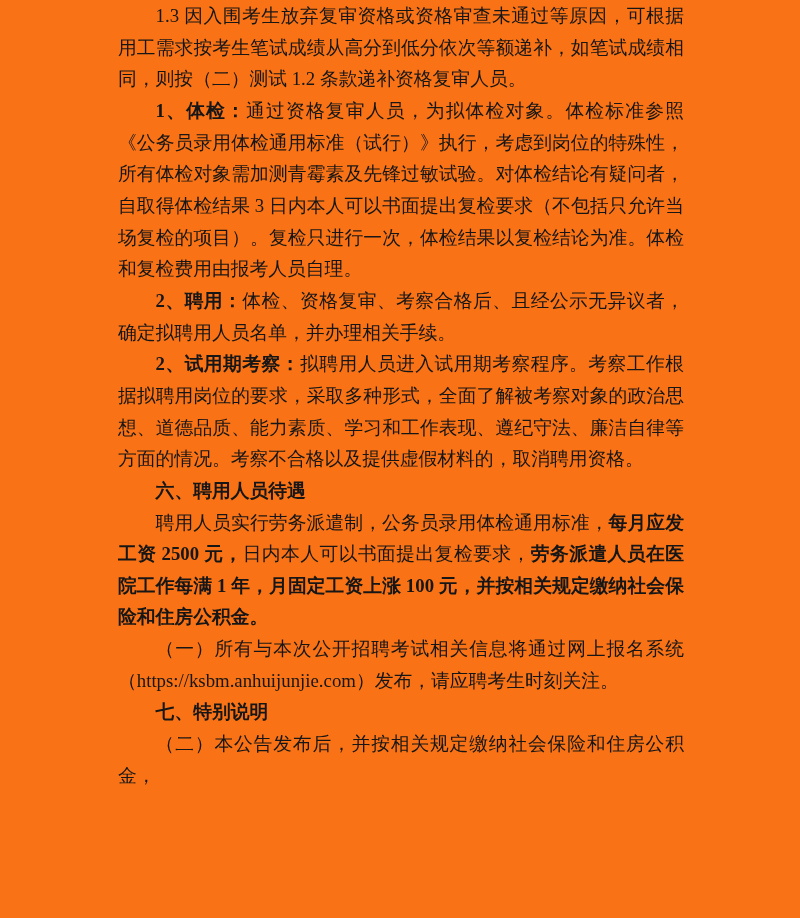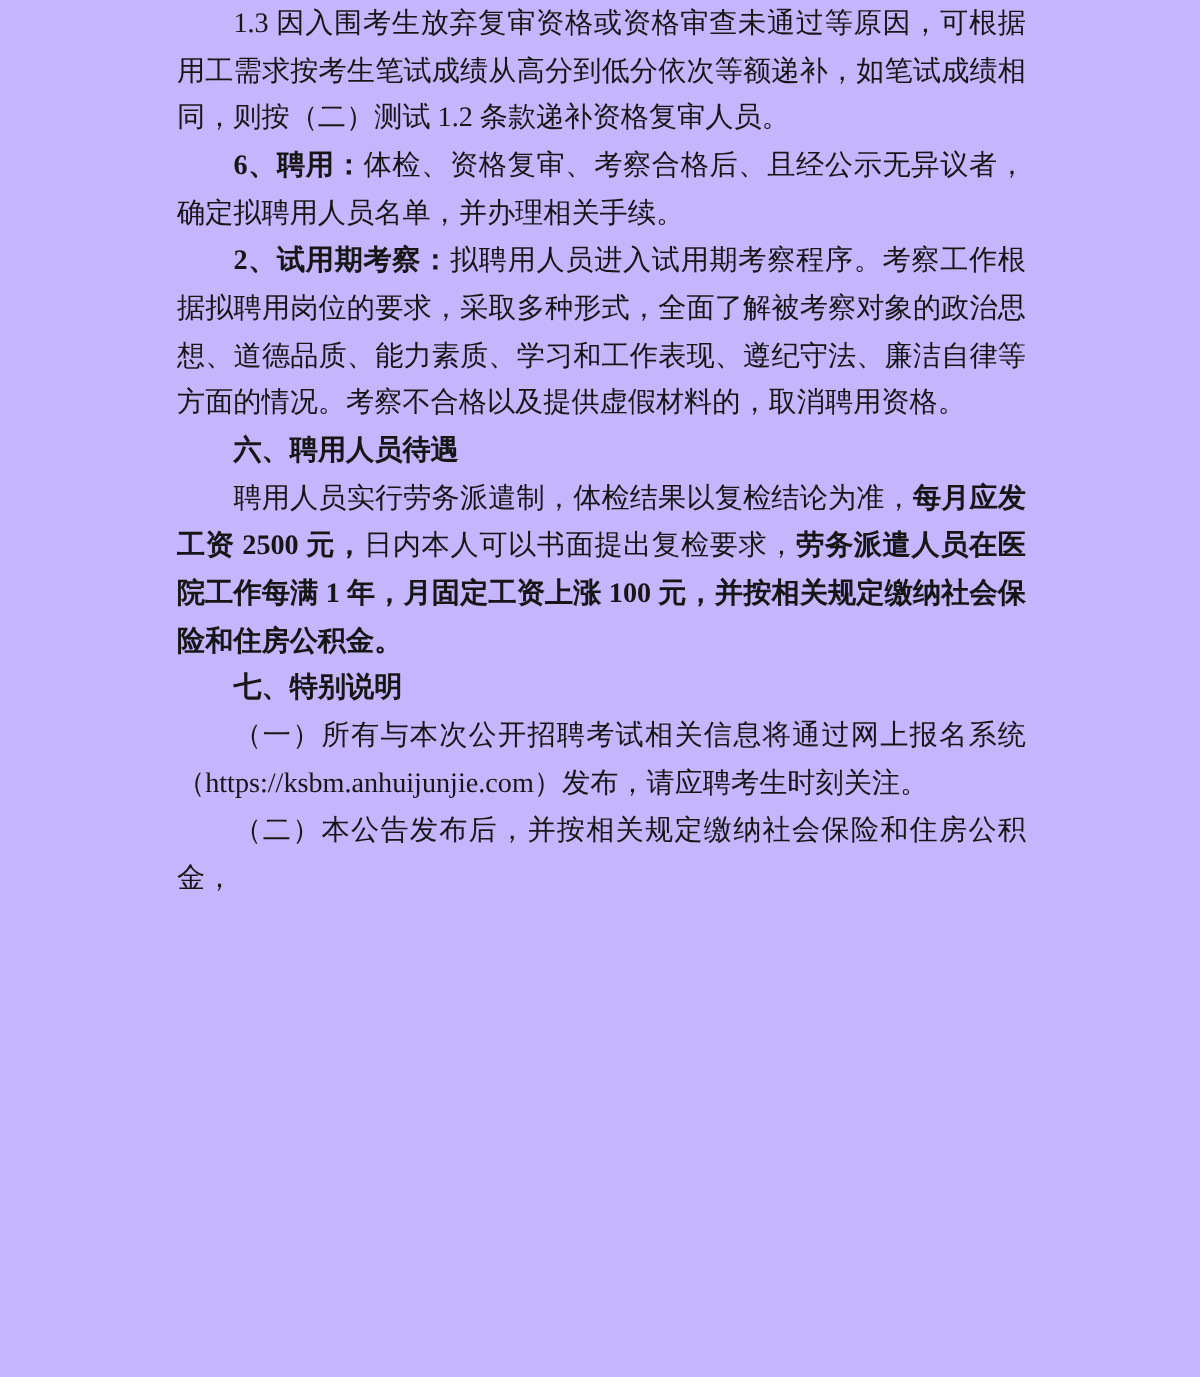--- a/index.html
+++ b/index.html
@@ -12,21 +12,21 @@
     height: 918px;
     overflow: hidden;
     font-family: "Liberation Serif", "DejaVu Serif", serif;
     color: #161616;
   }
   .doc-page {
     box-sizing: border-box;
     width: 800px;
     height: 918px;
     padding: 0 116px 0 118px;
-    background: #c4b5fd;
+    background: #f97316;
   }
   .doc-body {
     width: 566px;
   }
   p.para {
     margin: 0;
     padding: 0;
     font-size: 18.8px;
     line-height: 31.65px;
     text-align: justify;
@@ -40,30 +40,31 @@
 </style>
 </head>
 <body>
 
 <div class="doc-page">
   <div class="doc-body">
 
     <p class="para"><span>1.3 因入围考生放弃复审资格或资格审查未通过等原因，可根据用工需求按考生笔试成绩从高分到低分依次等额递补，如笔试成绩相同，则按（二）测试 1.2 条款递补资格复审人员。</span></p>
 
 
+    <p class="para"><span class="b">1、体检：</span><span>通过资格复审人员，为拟体检对象。体检标准参照《公务员录用体检通用标准（试行）》执行，考虑到岗位的特殊性，所有体检对象需加测青霉素及先锋过敏试验。对体检结论有疑问者，自取得体检结果 3 日内本人可以书面提出复检要求（不包括只允许当场复检的项目）。复检只进行一次，体检结果以复检结论为准。体检和复检费用由报考人员自理。</span></p>
 
-    <p class="para"><span class="b">6、聘用：</span><span>体检、资格复审、考察合格后、且经公示无异议者，确定拟聘用人员名单，并办理相关手续。</span></p>
+    <p class="para"><span class="b">2、聘用：</span><span>体检、资格复审、考察合格后、且经公示无异议者，确定拟聘用人员名单，并办理相关手续。</span></p>
 
     <p class="para"><span class="b">2、试用期考察：</span><span>拟聘用人员进入试用期考察程序。考察工作根据拟聘用岗位的要求，采取多种形式，全面了解被考察对象的政治思想、道德品质、能力素质、学习和工作表现、遵纪守法、廉洁自律等方面的情况。考察不合格以及提供虚假材料的，取消聘用资格。</span></p>
 
 
     <p class="para"><span class="b">六、聘用人员待遇</span></p>
 
-    <p class="para"><span>聘用人员实行劳务派遣制，体检结果以复检结论为准，</span><span class="b">每月应发工资 2500 元，</span><span>日内本人可以书面提出复检要求，</span><span class="b">劳务派遣人员在医院工作每满 1 年，月固定工资上涨 100 元，并按相关规定缴纳社会保险和住房公积金。</span></p>
+    <p class="para"><span>聘用人员实行劳务派遣制，公务员录用体检通用标准，</span><span class="b">每月应发工资 2500 元，</span><span>日内本人可以书面提出复检要求，</span><span class="b">劳务派遣人员在医院工作每满 1 年，月固定工资上涨 100 元，并按相关规定缴纳社会保险和住房公积金。</span></p>
+
+    <p class="para"><span>（一）所有与本次公开招聘考试相关信息将通过网上报名系统（https://ksbm.anhuijunjie.com）发布，请应聘考生时刻关注。</span></p>
 
     <p class="para"><span class="b">七、特别说明</span></p>
-
-    <p class="para"><span>（一）所有与本次公开招聘考试相关信息将通过网上报名系统（https://ksbm.anhuijunjie.com）发布，请应聘考生时刻关注。</span></p>
 
     <p class="para"><span>（二）本公告发布后，并按相关规定缴纳社会保险和住房公积金，</span></p>
 
   </div>
 </div>
 
 </body></html>

